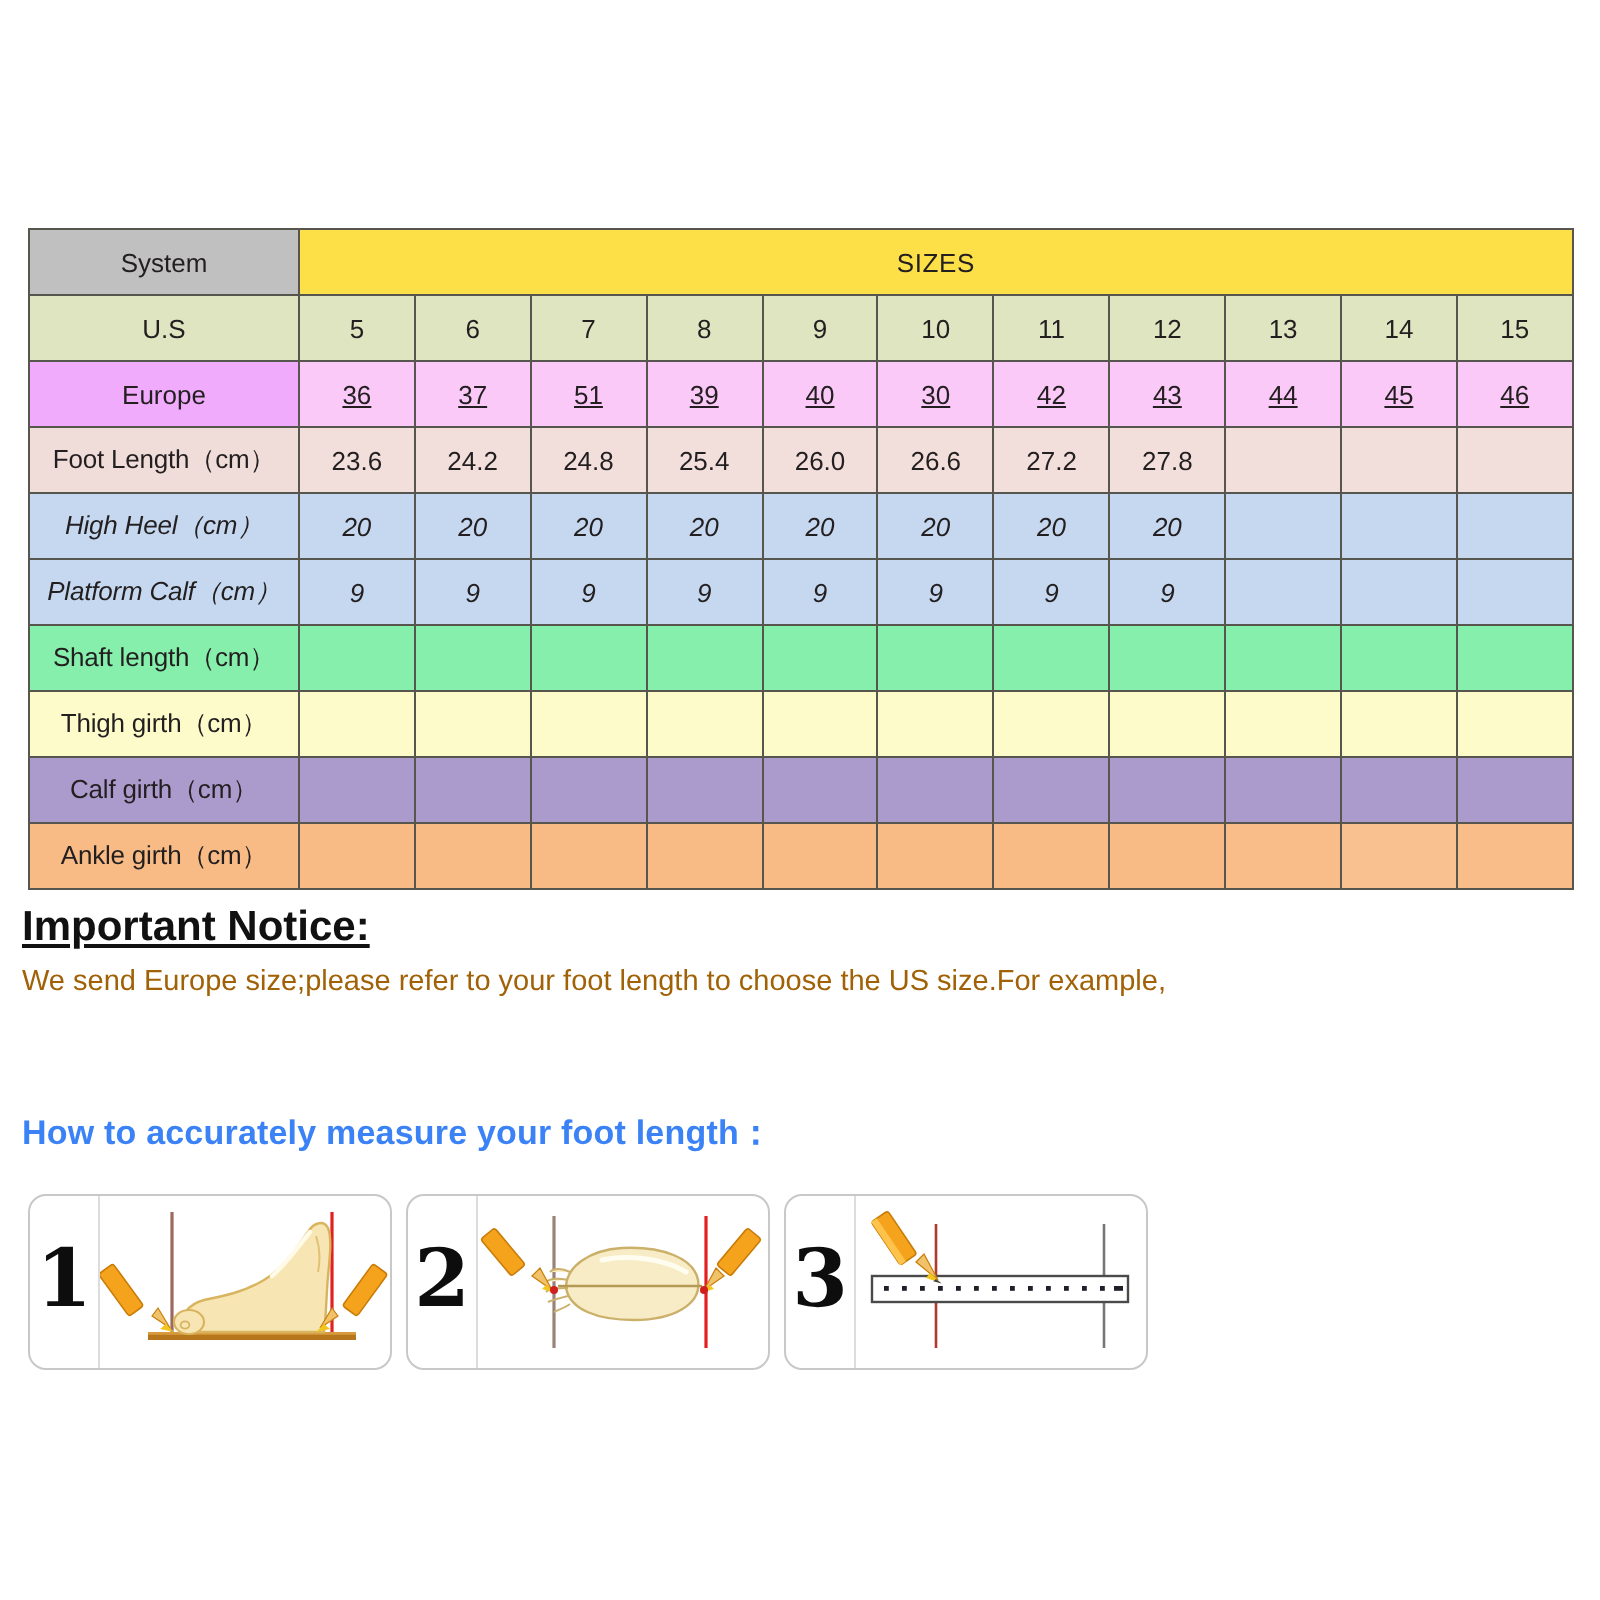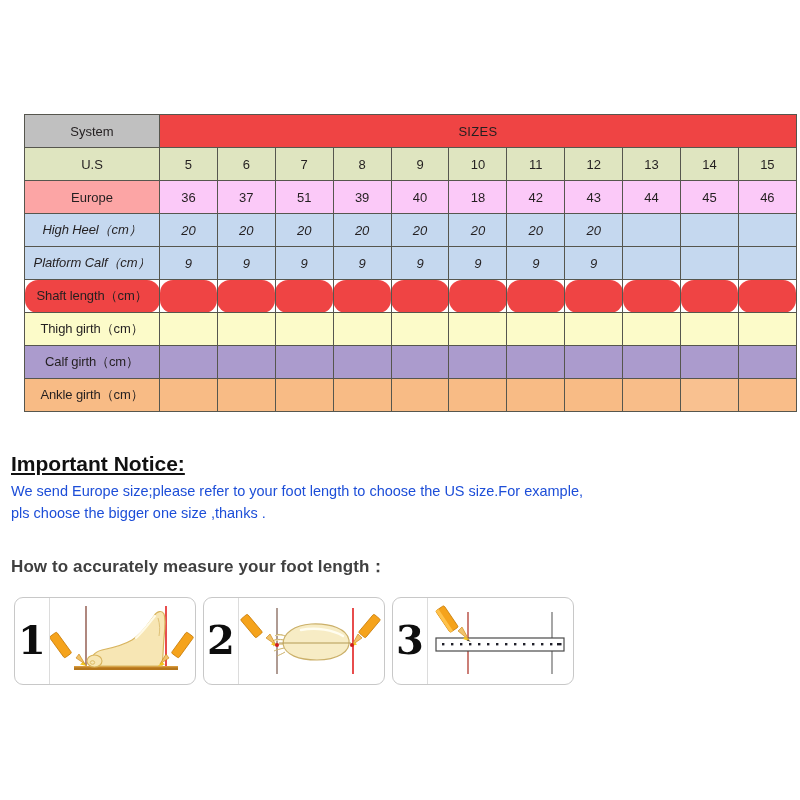--- a/index.html
+++ b/index.html
@@ -12,21 +12,21 @@
     height: 800px;
     font-family: "Liberation Sans", sans-serif;
     color: #1a1a1a;
     position: relative;
     overflow: hidden;
   }
 
   
   .table-wrap {
     position: absolute;
-    left: 24px;
+    left: 14px;
     top: 114px;
     width: 748px;
   }
   table.size-table {
     border-collapse: collapse;
     table-layout: fixed;
     width: 772px;
     border: 1px solid #5a5a52;
   }
   table.size-table td, table.size-table th {
@@ -50,32 +50,32 @@
   }
   .lbl-big {
     font-weight: bold;
     font-size: 15px;
     color: #1b1b1b;
   }
 
   
   .r-system   { background: #c0c0c0; }
   .r-us       { background: #dfe5c0; }
-  .r-europe   { background: #fbc9f8; }
-  .r-europe-lbl { background: #fca5a5; }
+  .r-europe   { background: #fbc9f8; text-decoration: underline; }
+  .r-europe-lbl { background: #f0abfc; }
   .r-foot     { background: #f2dfdc; }
   .r-foot-lbl { background: #f0ddd9; }
   .r-heel     { background: #c5d8ef; font-style: italic; }
-  .r-shaft    { background: #ef4444; border-radius: 13px; }
+  .r-shaft    { background: #86efac; }
   .r-thigh    { background: #fcfbc9; }
   .r-calf     { background: #ab9bcd; }
   .r-ankle    { background: #f8bb85; }
 
   .sizes-head {
-    background: #ef4444;
+    background: #fde047;
     font-weight: bold;
     font-size: 14.5px;
     letter-spacing: 0.3px;
     color: #1b1b1b;
   }
   .eur-val { font-weight: bold; font-size: 13.5px; }
   .us-val  { font-size: 13.5px; color: #2a2a20; }
   .num-val { font-size: 13px; color: #2b2b35; }
 
   
@@ -95,32 +95,32 @@
     text-underline-offset: 2px;
     letter-spacing: 0px;
   }
   .notice-body {
     position: absolute;
     left: 11px;
     top: 481px;
     width: 700px;
     font-size: 14.5px;
     line-height: 21.5px;
-    color: #1d4ed8;
+    color: #a16207;
   }
   .notice-body div { white-space: nowrap; }
 
   
   .measure-title {
     position: absolute;
     left: 11px;
     top: 555px;
     font-size: 17px;
     font-weight: bold;
-    color: #404040;
+    color: #3b82f6;
     letter-spacing: 0.1px;
   }
 
   
   .panels {
     position: absolute;
     left: 14px;
     top: 597px;
     width: 580px;
     display: flex;
@@ -201,28 +201,42 @@
         <td class="r-us us-val">15</td>
       </tr>
 
       <tr>
         <td class="r-europe-lbl lbl-big">Europe</td>
         <td class="r-europe eur-val">36</td>
         <td class="r-europe eur-val">37</td>
         <td class="r-europe eur-val">51</td>
         <td class="r-europe eur-val">39</td>
         <td class="r-europe eur-val">40</td>
-        <td class="r-europe eur-val">18</td>
+        <td class="r-europe eur-val">30</td>
         <td class="r-europe eur-val">42</td>
         <td class="r-europe eur-val">43</td>
         <td class="r-europe eur-val">44</td>
         <td class="r-europe eur-val">45</td>
         <td class="r-europe eur-val">46</td>
       </tr>
 
+      <tr>
+        <td class="r-foot-lbl lbl">Foot Length（cm）</td>
+        <td class="r-foot num-val">23.6</td>
+        <td class="r-foot num-val">24.2</td>
+        <td class="r-foot num-val">24.8</td>
+        <td class="r-foot num-val">25.4</td>
+        <td class="r-foot num-val">26.0</td>
+        <td class="r-foot num-val">26.6</td>
+        <td class="r-foot num-val">27.2</td>
+        <td class="r-foot num-val">27.8</td>
+        <td class="r-foot num-val"></td>
+        <td class="r-foot num-val"></td>
+        <td class="r-foot num-val"></td>
+      </tr>
 
       <tr>
         <td class="r-heel lbl">High Heel（cm）</td>
         <td class="r-heel num-val">20</td>
         <td class="r-heel num-val">20</td>
         <td class="r-heel num-val">20</td>
         <td class="r-heel num-val">20</td>
         <td class="r-heel num-val">20</td>
         <td class="r-heel num-val">20</td>
         <td class="r-heel num-val">20</td>
@@ -306,21 +320,20 @@
         <td class="r-ankle c9 num-val"></td>
         <td class="r-ankle c10 num-val"></td>
       </tr>
     </tbody>
   </table>
 </div>
 
 <div class="notice-title">Important Notice:</div>
 <div class="notice-body">
   <div>We send Europe size;please refer to your foot length to choose the US size.For example,</div>
-  <div>pls choose the bigger one size ,thanks .</div>
 </div>
 
 <div class="measure-title">How to accurately measure your foot length：</div>
 
 <div class="panels">
 
   <div class="panel">
     <div class="panel-num">1</div>
     <div class="panel-div"></div>
     <div class="panel-art">

